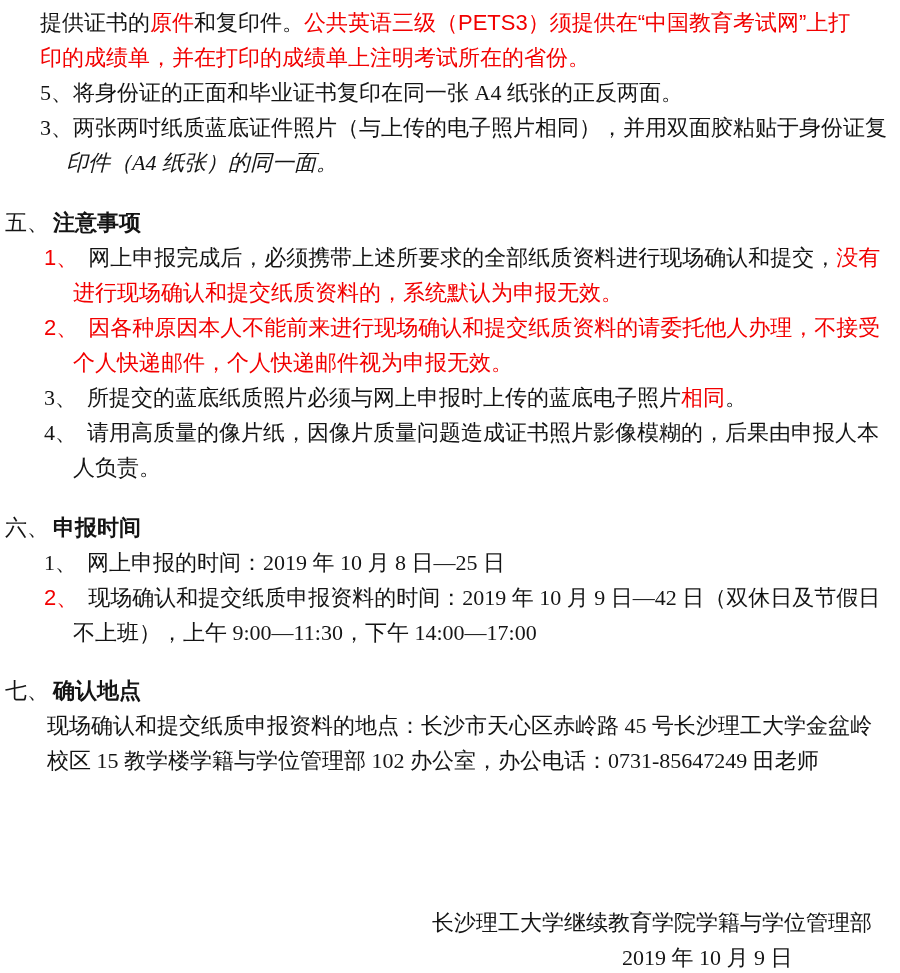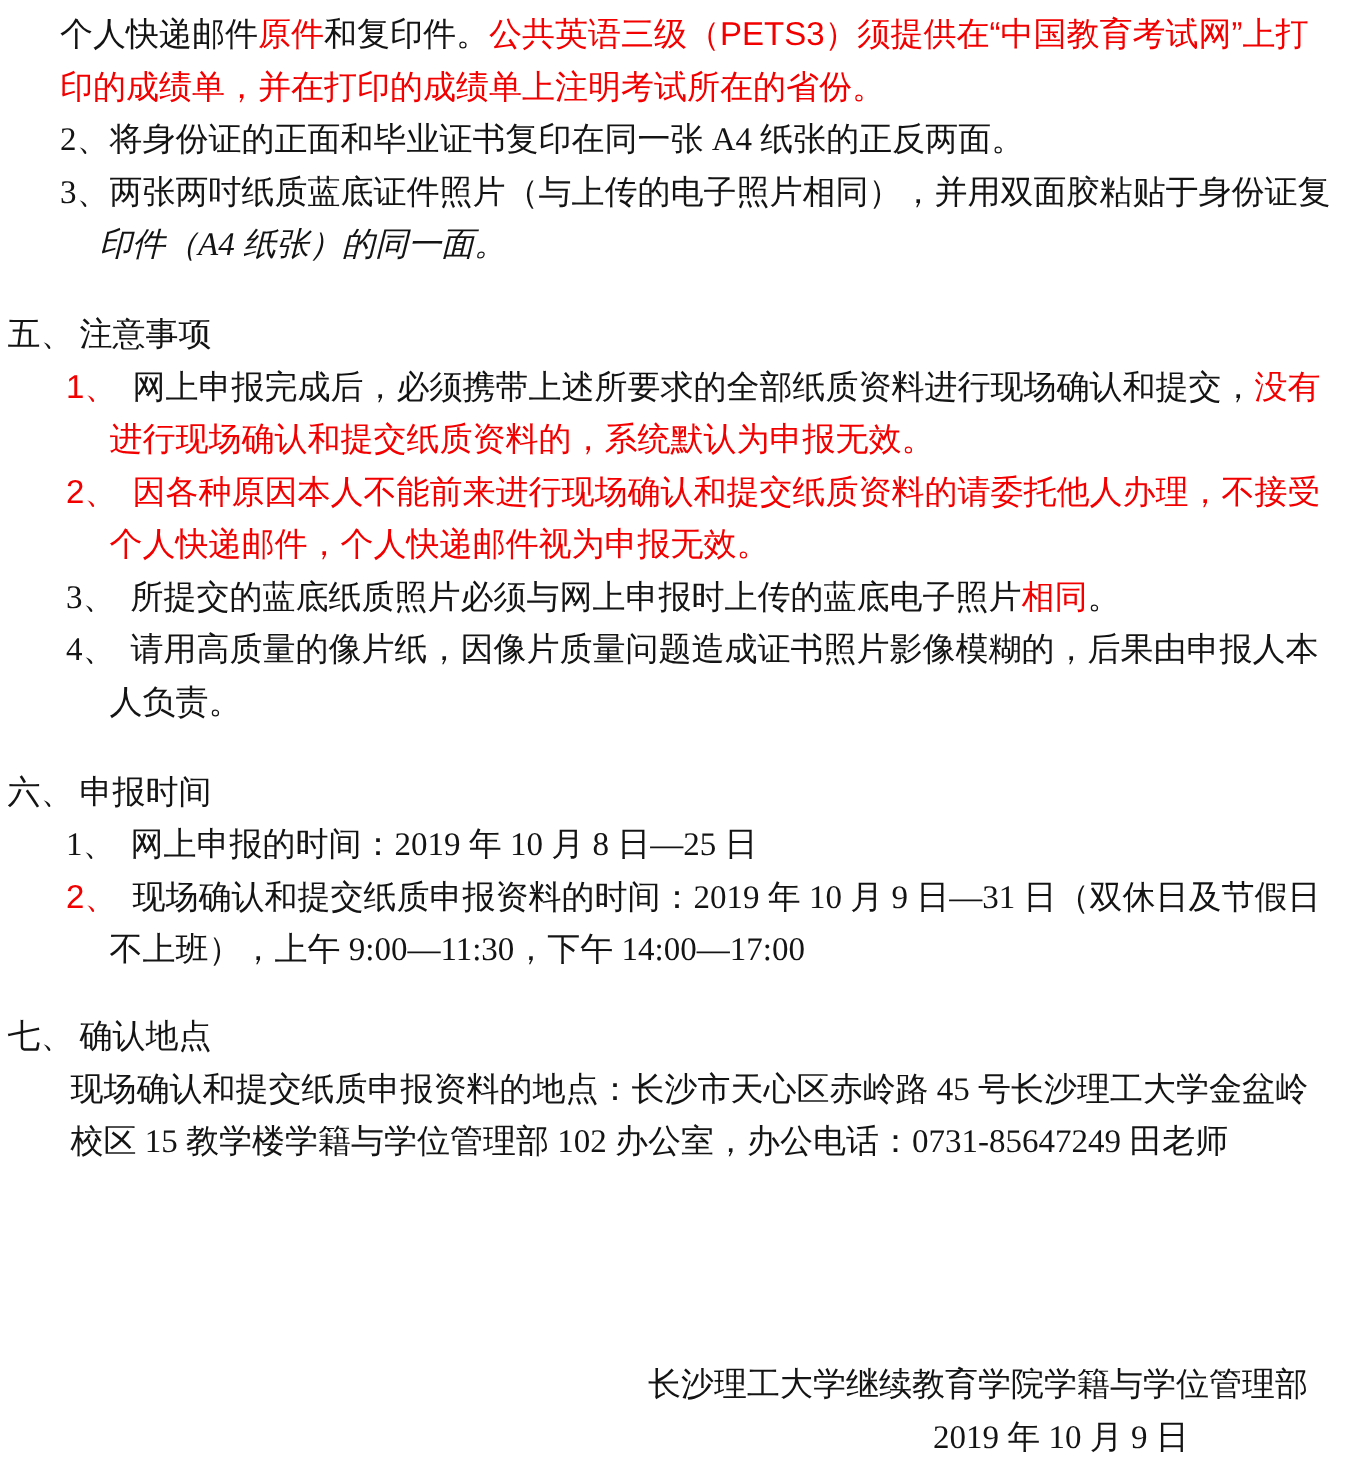--- a/index.html
+++ b/index.html
@@ -30,52 +30,52 @@
   .x73{padding-left:73px;}
   .x432{padding-left:432px;}
   .x622{padding-left:622px;}
   
   .mt25{margin-top:25px;}
   .mt23{margin-top:23px;}
   .mt127{margin-top:127px;}
   .blk{color:var(--ink);}
   .red{color:var(--red);}
   .rb{color:var(--red);font-weight:400;font-family:"Liberation Sans", sans-serif;}
-  .htitle{font-weight:400;font-family:"Liberation Sans", sans-serif;margin-left:4px;color:var(--ink);}
+  .htitle{font-weight:700;font-family:"Liberation Sans", sans-serif;margin-left:4px;color:var(--ink);}
   .num{display:inline-block;margin-right:10px;}
 </style>
 </head>
 <body>
 
 <div class="page">
 
-  <div class="ln x40"><span class="blk">个人快递邮件</span><span class="red">原件</span><span class="blk">和复印件。</span><span class="rb">公共英语三级（PETS3）须提供在“中国教育考试网”上打</span></div>
+  <div class="ln x40"><span class="blk">提供证书的</span><span class="red">原件</span><span class="blk">和复印件。</span><span class="rb">公共英语三级（PETS3）须提供在“中国教育考试网”上打</span></div>
   <div class="ln x40 rb">印的成绩单，并在打印的成绩单上注明考试所在的省份。</div>
-  <div class="ln x40 blk">2、将身份证的正面和毕业证书复印在同一张 A4 纸张的正反两面。</div>
+  <div class="ln x40 blk">5、将身份证的正面和毕业证书复印在同一张 A4 纸张的正反两面。</div>
   <div class="ln x40 blk">3、两张两吋纸质蓝底证件照片（与上传的电子照片相同），并用双面胶粘贴于身份证复</div>
   <div class="ln x66 blk">印件（A4 纸张）的同一面。</div>
 
   <div class="ln x5 mt25"><span class="blk">五、</span><span class="htitle">注意事项</span></div>
 
   <div class="ln x44"><span class="num rb">1、</span><span class="blk">网上申报完成后，必须携带上述所要求的全部纸质资料进行现场确认和提交，</span><span class="rb">没有</span></div>
   <div class="ln x73 rb">进行现场确认和提交纸质资料的，系统默认为申报无效。</div>
 
   <div class="ln x44"><span class="num rb">2、</span><span class="rb">因各种原因本人不能前来进行现场确认和提交纸质资料的请委托他人办理，不接受</span></div>
   <div class="ln x73 rb">个人快递邮件，个人快递邮件视为申报无效。</div>
 
   <div class="ln x44"><span class="num blk">3、</span><span class="blk">所提交的蓝底纸质照片必须与网上申报时上传的蓝底电子照片</span><span class="red">相同</span><span class="blk">。</span></div>
 
   <div class="ln x44"><span class="num blk">4、</span><span class="blk">请用高质量的像片纸，因像片质量问题造成证书照片影像模糊的，后果由申报人本</span></div>
   <div class="ln x73 blk">人负责。</div>
 
   <div class="ln x5 mt25"><span class="blk">六、</span><span class="htitle">申报时间</span></div>
 
   <div class="ln x44"><span class="num blk">1、</span><span class="blk">网上申报的时间：2019 年 10 月 8 日—25 日</span></div>
 
-  <div class="ln x44"><span class="num rb">2、</span><span class="blk">现场确认和提交纸质申报资料的时间：2019 年 10 月 9 日—31 日（双休日及节假日</span></div>
+  <div class="ln x44"><span class="num rb">2、</span><span class="blk">现场确认和提交纸质申报资料的时间：2019 年 10 月 9 日—42 日（双休日及节假日</span></div>
   <div class="ln x73 blk">不上班），上午 9:00—11:30，下午 14:00—17:00</div>
 
   <div class="ln x5 mt23"><span class="blk">七、</span><span class="htitle">确认地点</span></div>
 
   <div class="ln x47 blk">现场确认和提交纸质申报资料的地点：长沙市天心区赤岭路 45 号长沙理工大学金盆岭</div>
   <div class="ln x47 blk">校区 15 教学楼学籍与学位管理部 102 办公室，办公电话：0731-85647249 田老师</div>
 
   <div class="ln x432 blk mt127">长沙理工大学继续教育学院学籍与学位管理部</div>
   <div class="ln x622 blk">2019 年 10 月 9 日</div>
 

